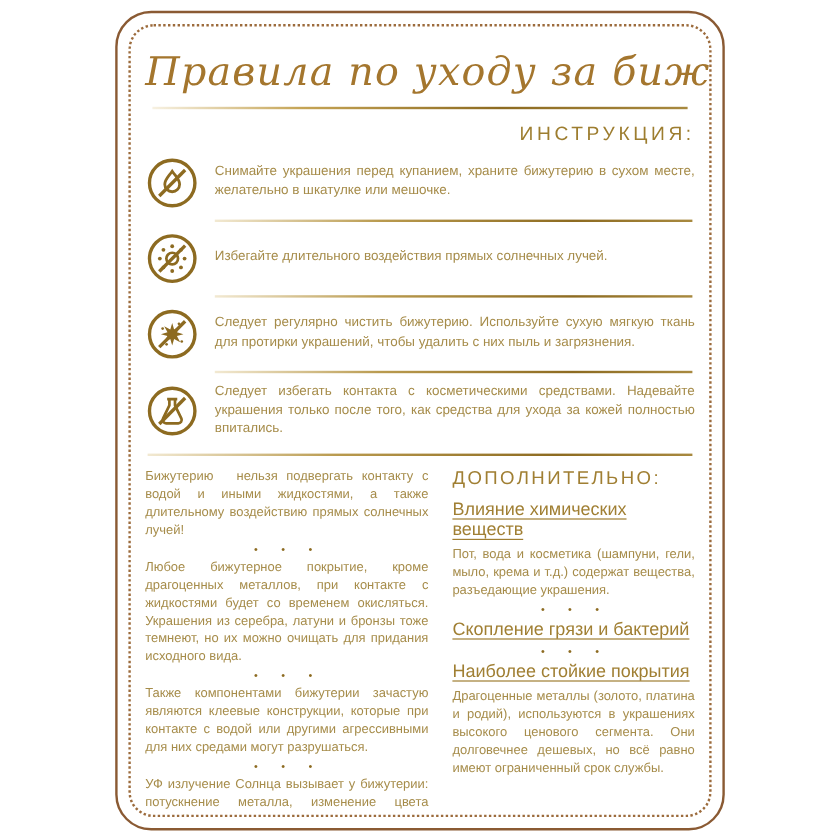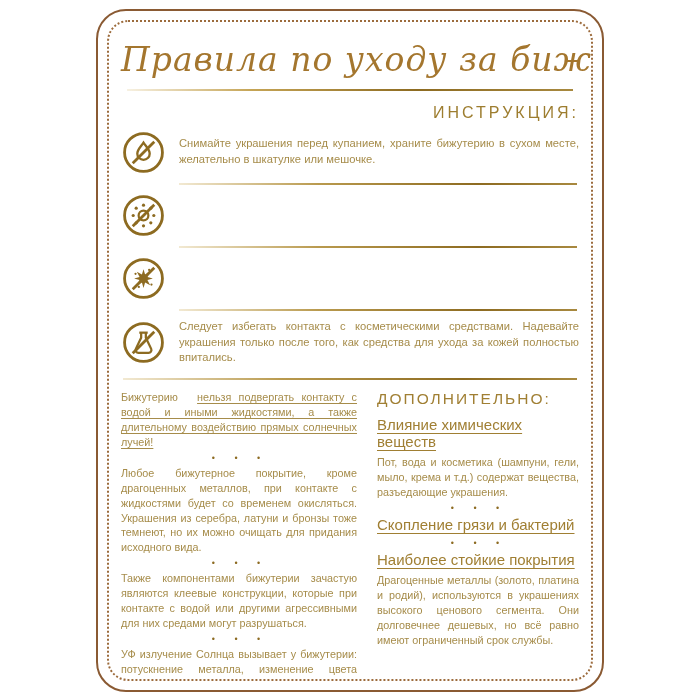--- a/index.html
+++ b/index.html
@@ -20,21 +20,21 @@
   .instr-text{margin:0;font-size:11.2px;line-height:1.42;color:#a68c4a;text-align:justify;}
   .instr-divider{height:2px;margin:2px 2px 2px 58px;
     background:linear-gradient(90deg,#f2e9d2 0%,#b99a4e 35%,#8d6b21 75%,#a8893f 100%);}
   .section-divider{height:2px;margin:6px 2px 0;
     background:linear-gradient(90deg,#f2e9d2 0%,#b99a4e 35%,#8d6b21 75%,#a8893f 100%);}
   .columns{display:flex;gap:20px;margin-top:10px;}
   .col-left{width:236px;flex:0 0 236px;}
   .col-right{flex:1;min-width:0;}
   .col-heading{margin:0 0 8px;font-size:15.5px;font-weight:normal;letter-spacing:2px;color:#a07f33;}
   .para{margin:0 0 3px;font-size:10.8px;line-height:1.38;color:#a68c4a;text-align:justify;}
-  .u{text-decoration:underline;text-underline-offset:2px;margin-left:12px;}
+  .u{text-underline-offset:2px;margin-left:12px;}
   .subheading{margin:2px 0 5px;font-size:15px;font-weight:normal;color:#a07f33;
     text-decoration:underline;text-underline-offset:3px;}
   .sep{margin:3px 0;text-align:center;color:#8d6b21;font-size:9px;letter-spacing:6px;word-spacing:5px;}
 </style>
 </head>
 <body>
 
 <div class="card">
   <div class="dotted">
 
@@ -66,37 +66,39 @@
             <circle cx="24" cy="35" r="1.7"></circle>
               <circle cx="16.2" cy="31.8" r="1.7"></circle>
             <circle cx="13" cy="24" r="1.7"></circle>
               <circle cx="16.2" cy="16.2" r="1.7"></circle>
             <circle cx="24" cy="13" r="1.7"></circle>
               <circle cx="31.8" cy="16.2" r="1.7"></circle>
           </g>
           <line x1="35.5" y1="12.5" x2="12.5" y2="35.5" stroke-width="3"></line>
         </svg>
       </span>
+      <p class="instr-text">Избегайте длительного воздействия прямых солнечных лучей.</p>
     </div>
     <div class="instr-divider"></div>
 
     <div class="instr-item">
       <span class="icon-wrap">
         <svg viewBox="0 0 48 48" fill="none" stroke="#8d6b21">
           <circle cx="24" cy="24" r="20.2" stroke-width="3"></circle>
           <path fill="#8d6b21" stroke="none" d="M24 14 L25.7 19.8 L31.1 16.9 L28.2 22.3 L34 24 L28.2 25.7 L31.1 31.1 L25.7 28.2 L24 34 L22.3 28.2 L16.9 31.1 L19.8 25.7 L14 24 L19.8 22.3 L16.9 16.9 L22.3 19.8 Z"></path>
           <g fill="#8d6b21" stroke="none">
             <circle cx="15.5" cy="19" r="1.2"></circle>
               <circle cx="19" cy="33" r="1.2"></circle>
             <circle cx="32.5" cy="30.5" r="1.2"></circle>
               <circle cx="30" cy="14.8" r="1.2"></circle>
           </g>
           <line x1="35.5" y1="12.5" x2="12.5" y2="35.5" stroke-width="3"></line>
         </svg>
       </span>
+      <p class="instr-text">Следует регулярно чистить бижутерию. Используйте сухую мягкую ткань для протирки украшений, чтобы удалить с них пыль и загрязнения.</p>
     </div>
     <div class="instr-divider"></div>
 
     <div class="instr-item">
       <span class="icon-wrap">
         <svg viewBox="0 0 48 48" fill="none" stroke="#8d6b21">
           <circle cx="24" cy="24" r="20.2" stroke-width="3"></circle>
           <path d="M21.5 13.5 v5.5 L15.8 30.8 a3 3 0 0 0 2.8 4.2 h10.8 a3 3 0 0 0 2.8 -4.2 L26.5 19 v-5.5" stroke-width="2.4" stroke-linejoin="round"></path>
           <line x1="19.5" y1="13.5" x2="28.5" y2="13.5" stroke-width="2.4"></line>
           <line x1="35.5" y1="12.5" x2="12.5" y2="35.5" stroke-width="3"></line>

